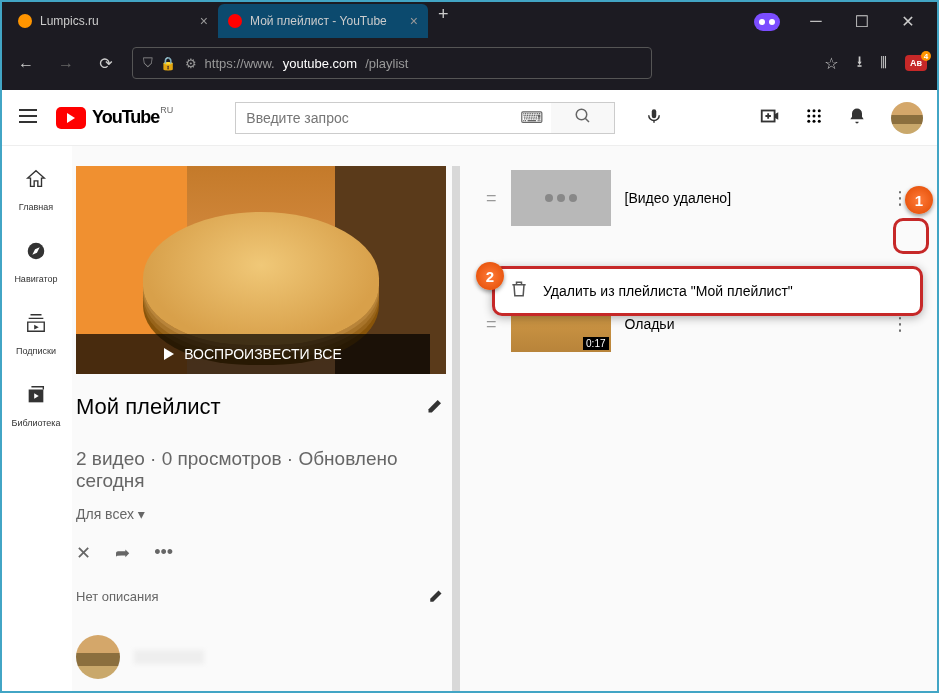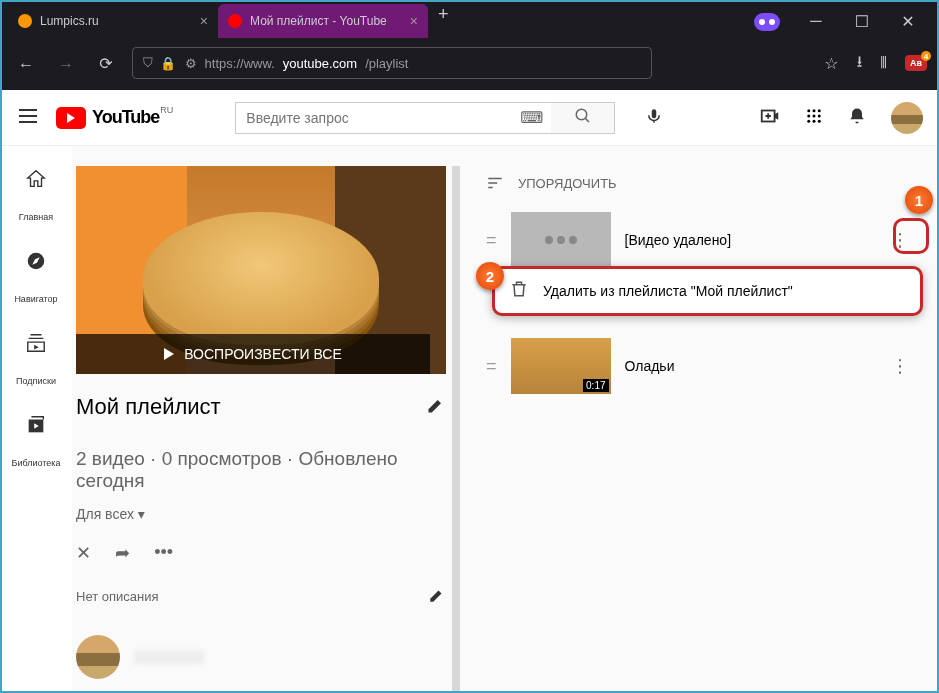--- a/index.html
+++ b/index.html
@@ -1,20 +1,20 @@
 <!DOCTYPE html>
 <html><head>
 <meta charset="utf-8">
 <style>
 *{margin:0;padding:0;box-sizing:border-box;font-family:Arial,sans-serif}
 body{width:939px;height:693px;background:#fff;overflow:hidden;position:relative}
 .chrome{height:90px;background:#1c1b22;display:flex;flex-direction:column}
 .tabbar{height:40px;display:flex;padding:4px 8px 0 8px}
 .tab{height:34px;display:flex;align-items:center;padding:0 10px;border-radius:6px 6px 0 0;color:#ccc;font-size:12px;gap:8px;min-width:210px;position:relative}
-.tab.active{background:#701a75}
+.tab.active{background:#0c4a6e}
 .tab-icon{width:14px;height:14px;border-radius:50%}
 .tab-close{color:#999;font-size:14px;margin-left:auto;cursor:pointer}
 .newtab{color:#ccc;font-size:18px;margin-left:10px;cursor:pointer}
 .winctrl{margin-left:auto;display:flex;gap:0}
 .winbtn{width:46px;height:34px;display:flex;align-items:center;justify-content:center;color:#ccc;cursor:pointer}
 .vpn{width:36px;height:36px;display:flex;align-items:center;justify-content:center;margin-right:8px}
 .vpn-ic{width:26px;height:18px;background:#7b4dff;border-radius:10px;position:relative}
 .vpn-ic::before,.vpn-ic::after{content:'';position:absolute;width:6px;height:6px;background:#fff;border-radius:50%;top:6px}
 .vpn-ic::before{left:5px}.vpn-ic::after{right:5px}
 .addrbar{height:46px;display:flex;align-items:center;padding:0 12px;gap:12px}
@@ -37,21 +37,21 @@
 .search{flex:0 0 380px;display:flex;margin-left:60px}
 .search input{flex:1;height:32px;border:1px solid #ccc;padding:0 10px;font-size:14px;outline:none}
 .search button{width:64px;height:32px;border:1px solid #ccc;border-left:none;background:#f8f8f8;cursor:pointer}
 .kbd{color:#666;margin-right:8px}
 .hdr-r{margin-left:auto;display:flex;gap:24px;align-items:center}
 .hdr-r>*{cursor:pointer}
 .avatar{width:32px;height:32px;border-radius:50%;background:linear-gradient(#d4a76a 40%,#8b6f3e 40%,#8b6f3e 70%,#c9a86b 70%)}
 
 .yt-body{flex:1;display:flex;overflow:hidden}
 .sidebar{width:72px;padding-top:8px}
-.sb-item{display:flex;flex-direction:column;align-items:center;padding:14px 0;cursor:pointer;font-size:9px;color:#333;gap:22px}
+.sb-item{display:flex;flex-direction:column;align-items:center;padding:14px 0;cursor:pointer;font-size:9px;color:#333;gap:12px}
 .sb-item svg,.sb-item .ic{width:22px;height:22px}
 
 .content{flex:1;display:flex;padding:20px 0 0 4px;gap:16px;background:#fafafa;overflow:hidden}
 .pl-left{width:370px}
 .pl-cover{width:370px;height:208px;background:#555;display:flex;position:relative;overflow:hidden}
 .cstrip{background:#f09030}
 .c1{width:30%}.c2{width:40%;background:linear-gradient(#c47a2a,#e8a05c)}.c3{width:30%;background:#5a3a1a}
 .pancake{position:absolute;left:18%;top:22%;width:64%;height:64%;background:radial-gradient(ellipse at 50% 40%,#f0c878,#d8a04a 70%);border-radius:50% 50% 45% 45%;box-shadow:0 4px 0 #b8843a,0 9px 0 #a8742a,0 14px 0 #98641a,0 20px 0 #88540a}
 .playall{position:absolute;bottom:0;left:0;right:16px;height:40px;background:rgba(0,0,0,.7);color:#fff;display:flex;align-items:center;justify-content:center;gap:10px;font-size:14px;font-weight:500}
 .playall::before{content:'';border-left:10px solid #fff;border-top:6px solid transparent;border-bottom:6px solid transparent}
@@ -257,26 +257,20 @@
           </span>
         </div>
         <div class="pl-owner">
           <div class="own-av"></div>
           <div class="own-name"></div>
         </div>
       </div>
 
       <div class="pl-right">
         <div class="divider"></div>
-        <div class="sort">
-          <svg width="18" height="18" viewBox="0 0 24 24">
-              <path d="M3 6h18M3 12h12M3 18h6" stroke="#666" stroke-width="2"></path>
-            </svg>
-          <span>УПОРЯДОЧИТЬ</span>
-        </div>
 
         <div class="vitem">
           <span class="drag">=</span>
           <div class="vthumb deleted">
             <div class="dots">
                 <span></span>
                 <span></span>
                 <span></span>
               </div>
           </div>

